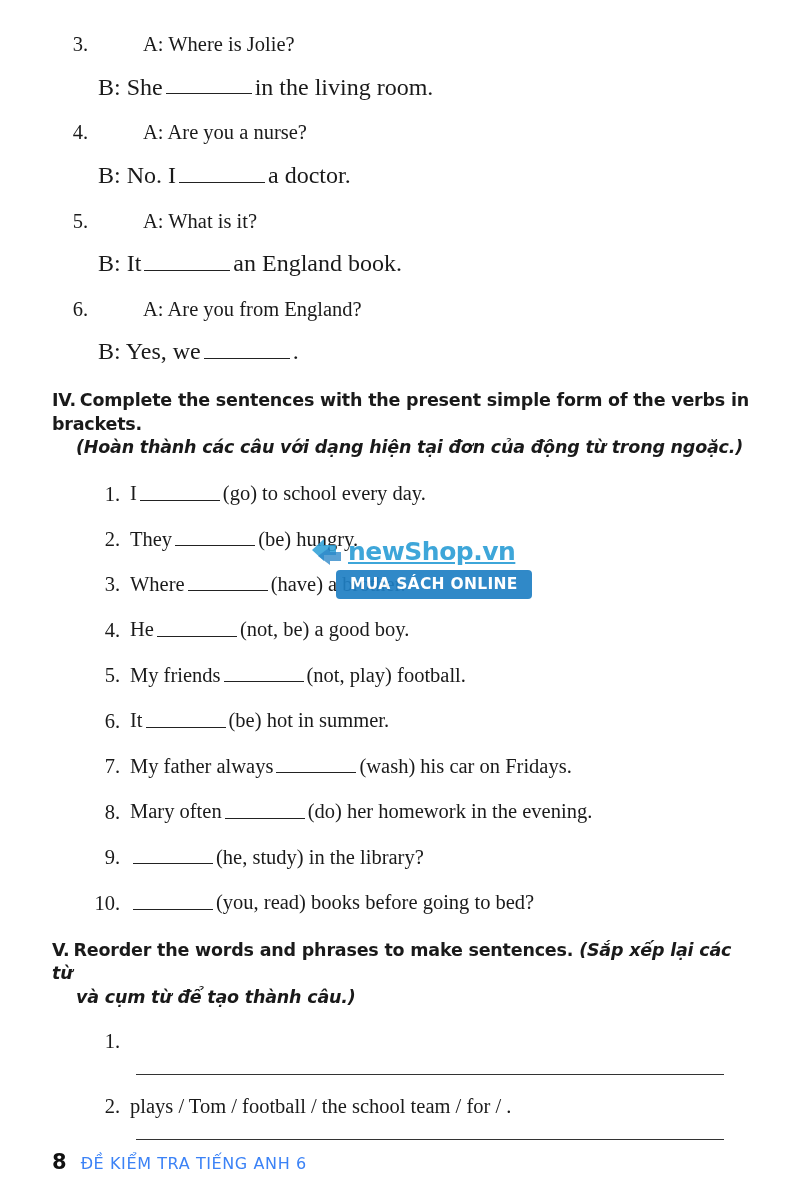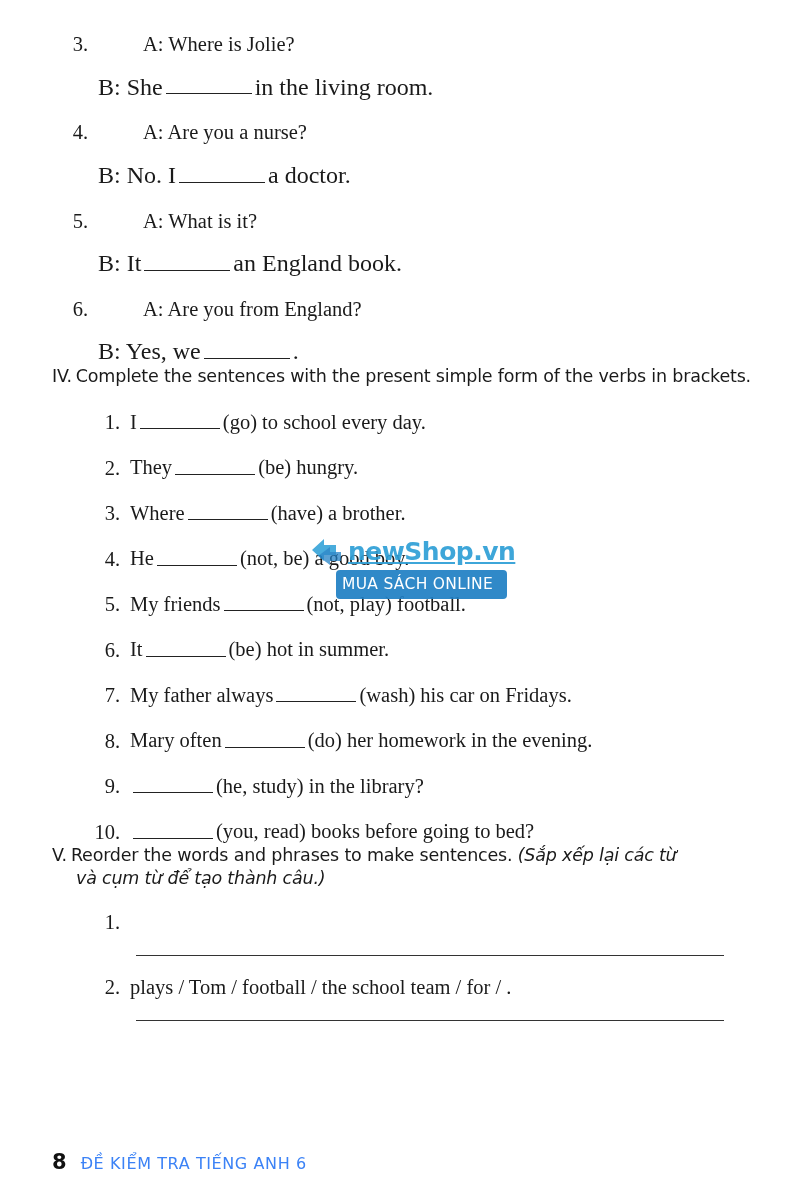--- a/index.html
+++ b/index.html
@@ -57,22 +57,23 @@
     vertical-align: baseline;
     margin: 0 3px;
   }
   .blank.w1 { width: 86px; }
   .blank.w2 { width: 80px; }
 
   
   .section-head {
     font-family: "DejaVu Sans", sans-serif;
     font-size: 17.5px;
-    font-weight: normal;
+    font-weight: bold;
     line-height: 1.35;
+    margin-top: 24px;
     letter-spacing: -0.2px;
   }
   .section-head .roman {
     margin-right: 4px;
   }
   .section-head .vi {
     font-style: italic;
   }
   .head-line2 {
     padding-left: 24px;
@@ -133,23 +134,23 @@
     height: 30px;
     margin-right: 4px;
     position: relative;
   }
   .wm-bar {
     margin-top: 4px;
     margin-left: 26px;
     background: #1f7fc4;
     color: #ffffff;
     font-family: "DejaVu Sans", sans-serif;
-    font-weight: normal;
+    font-weight: bold;
     font-size: 15.5px;
-    padding: 5px 14px 6px 6px;
+    padding: 5px 14px 6px 14px;
     border-radius: 4px;
     display: inline-block;
     letter-spacing: 0.3px;
   }
 
   
   .footer {
     position: absolute;
     left: 52px;
     bottom: 26px;
@@ -221,20 +222,21 @@
       </div>
     </div>
     <div class="line-b">
       <span>B:</span>
       <span>Yes, we</span><span class="blank w1"></span><span>.</span>
     </div>
   </div>
 
   <div class="section-head">
     <span class="roman">IV.</span><span>Complete the sentences with the present simple form of the verbs in brackets.</span>
+    <div class="head-line2">(Hoàn thành các câu với dạng hiện tại đơn của động từ trong ngoặc.)</div>
   </div>
 
   <div class="ex-list">
     <div class="ex-row">
       <span class="num">1.</span>
       <span class="body"><span>I</span><span class="blank w2"></span><span>(go) to school every day.</span></span>
     </div>
     <div class="ex-row">
       <span class="num">2.</span>
       <span class="body"><span>They</span><span class="blank w2"></span><span>(be) hungry.</span></span>

